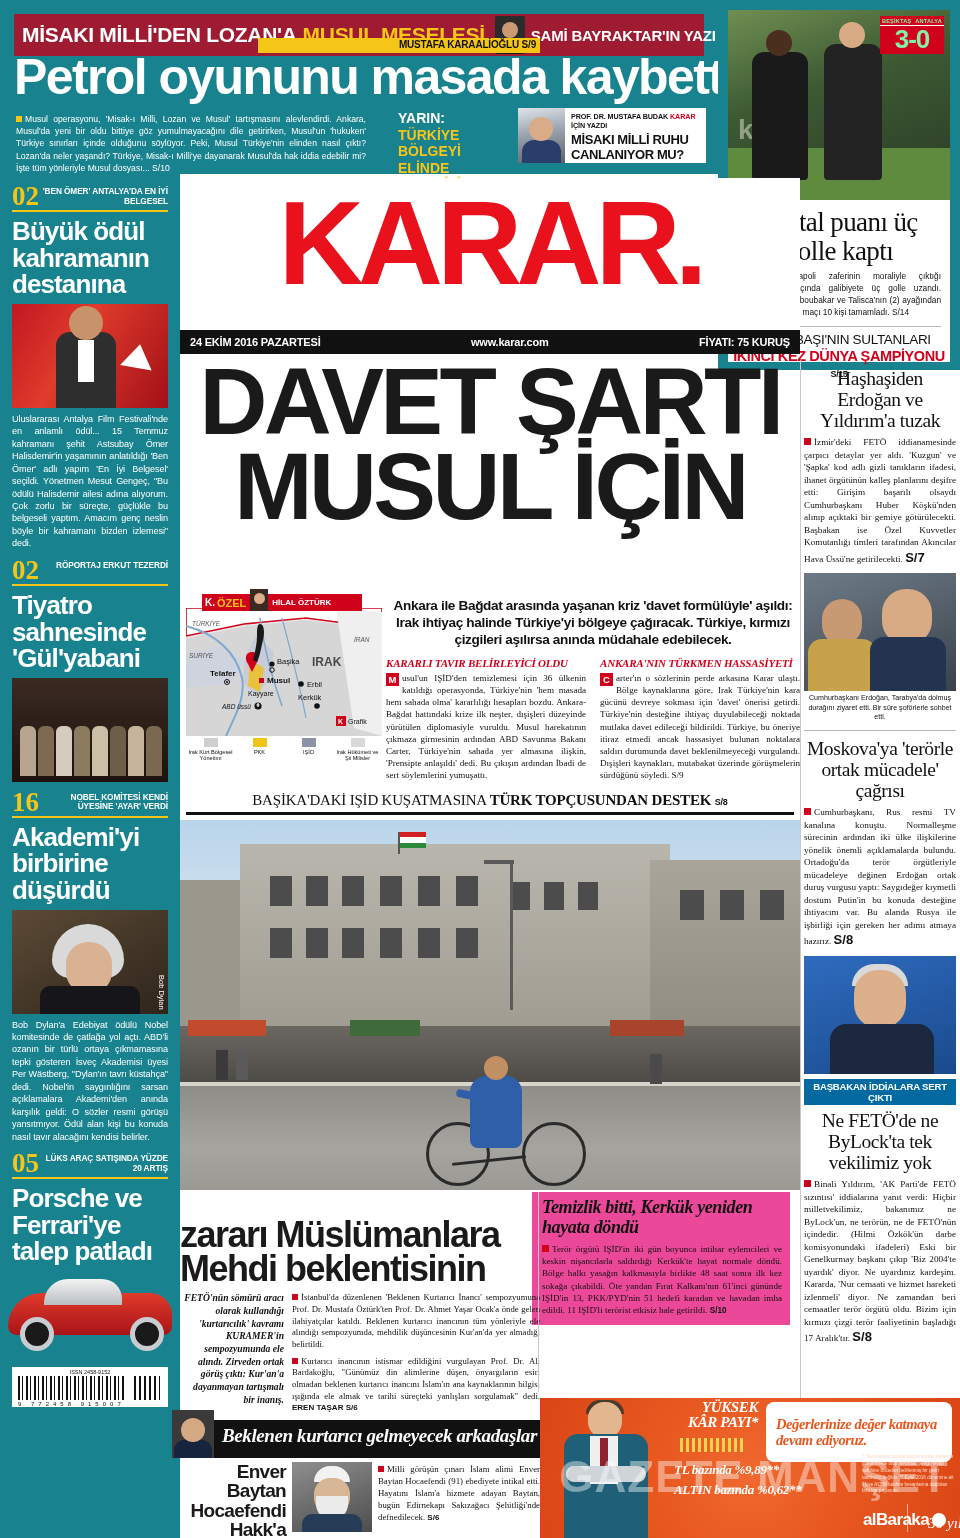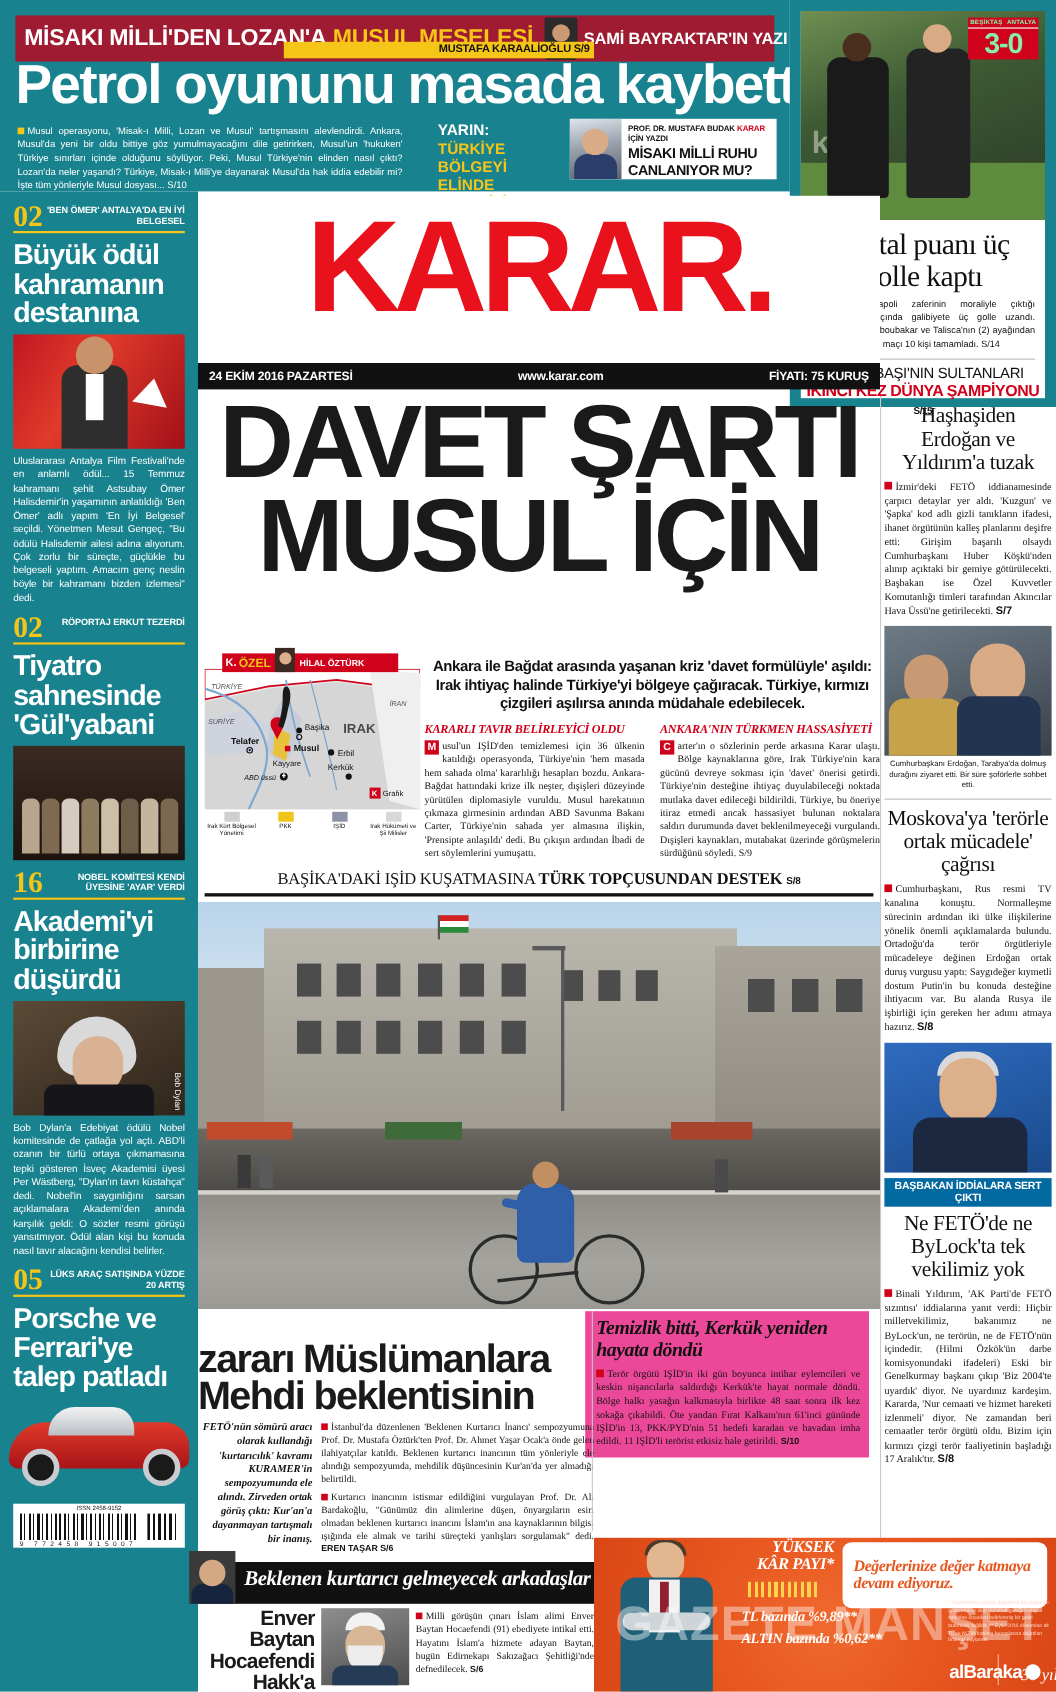--- a/index.html
+++ b/index.html
@@ -217,21 +217,21 @@
   .enver-body { flex:1; font-family:"Liberation Serif", serif; font-size:8.8px; line-height:1.36; text-align:justify; color:#111; padding-top:2px;}
   .enver-body .sq{display:inline-block;width:6px;height:6px;background:#d0021b;margin-right:3px;}
   .enver-body .pg{font-family:"Liberation Sans",sans-serif;font-weight:bold;font-size:8px;}
 
   
   .rcol { position:absolute; left:804px; top:368px; width:156px; padding-right:4px;}
   .rcol-hr { height:1px; background:#bbb; margin:8px 0 7px; }
   .r-head { font-family:"Liberation Serif", serif; font-size:19.5px; line-height:1.08; text-align:center; color:#111; letter-spacing:-0.4px;}
   .r-body { font-family:"Liberation Serif", serif; font-size:9.2px; line-height:1.36; text-align:justify; color:#111; margin-top:5px;}
   .r-body .sq{display:inline-block;width:7px;height:7px;background:#d0021b;margin-right:3px;}
-  .r-body .pg{font-family:"Liberation Sans",sans-serif;font-weight:bold;font-size:10px;}
+  .r-body .pg{font-family:"Liberation Sans",sans-serif;font-weight:bold;font-size:13px;}
   .r-photo{ width:152px; height:118px; margin-top:7px; position:relative; overflow:hidden;}
   .ph-erdogan{background:linear-gradient(160deg,#6e7b86 0%,#39424b 100%);}
   .ph-erdogan .h1{position:absolute;left:78px;top:16px;width:50px;height:56px;border-radius:24px;background:#d8ab84;}
   .ph-erdogan .s1{position:absolute;left:66px;top:64px;width:76px;height:54px;background:#22344f;border-radius:14px 14px 0 0;}
   .ph-erdogan .h2{position:absolute;left:18px;top:26px;width:40px;height:46px;border-radius:20px;background:#c79a73;}
   .ph-erdogan .s2{position:absolute;left:4px;top:66px;width:68px;height:52px;background:#c8a24a;border-radius:14px 14px 0 0;}
   .r-caption{ font-size:7.1px; line-height:1.3; text-align:center; color:#111; margin-top:3px;}
   .ph-yildirim{background:linear-gradient(160deg,#2f6bbf 0%,#1a4a8c 100%);}
   .ph-yildirim .f{position:absolute;left:50px;top:14px;width:52px;height:58px;border-radius:24px;background:#dbb08a;}
   .ph-yildirim .hr{position:absolute;left:48px;top:8px;width:56px;height:22px;border-radius:26px 26px 0 0;background:#d9d9d9;}

